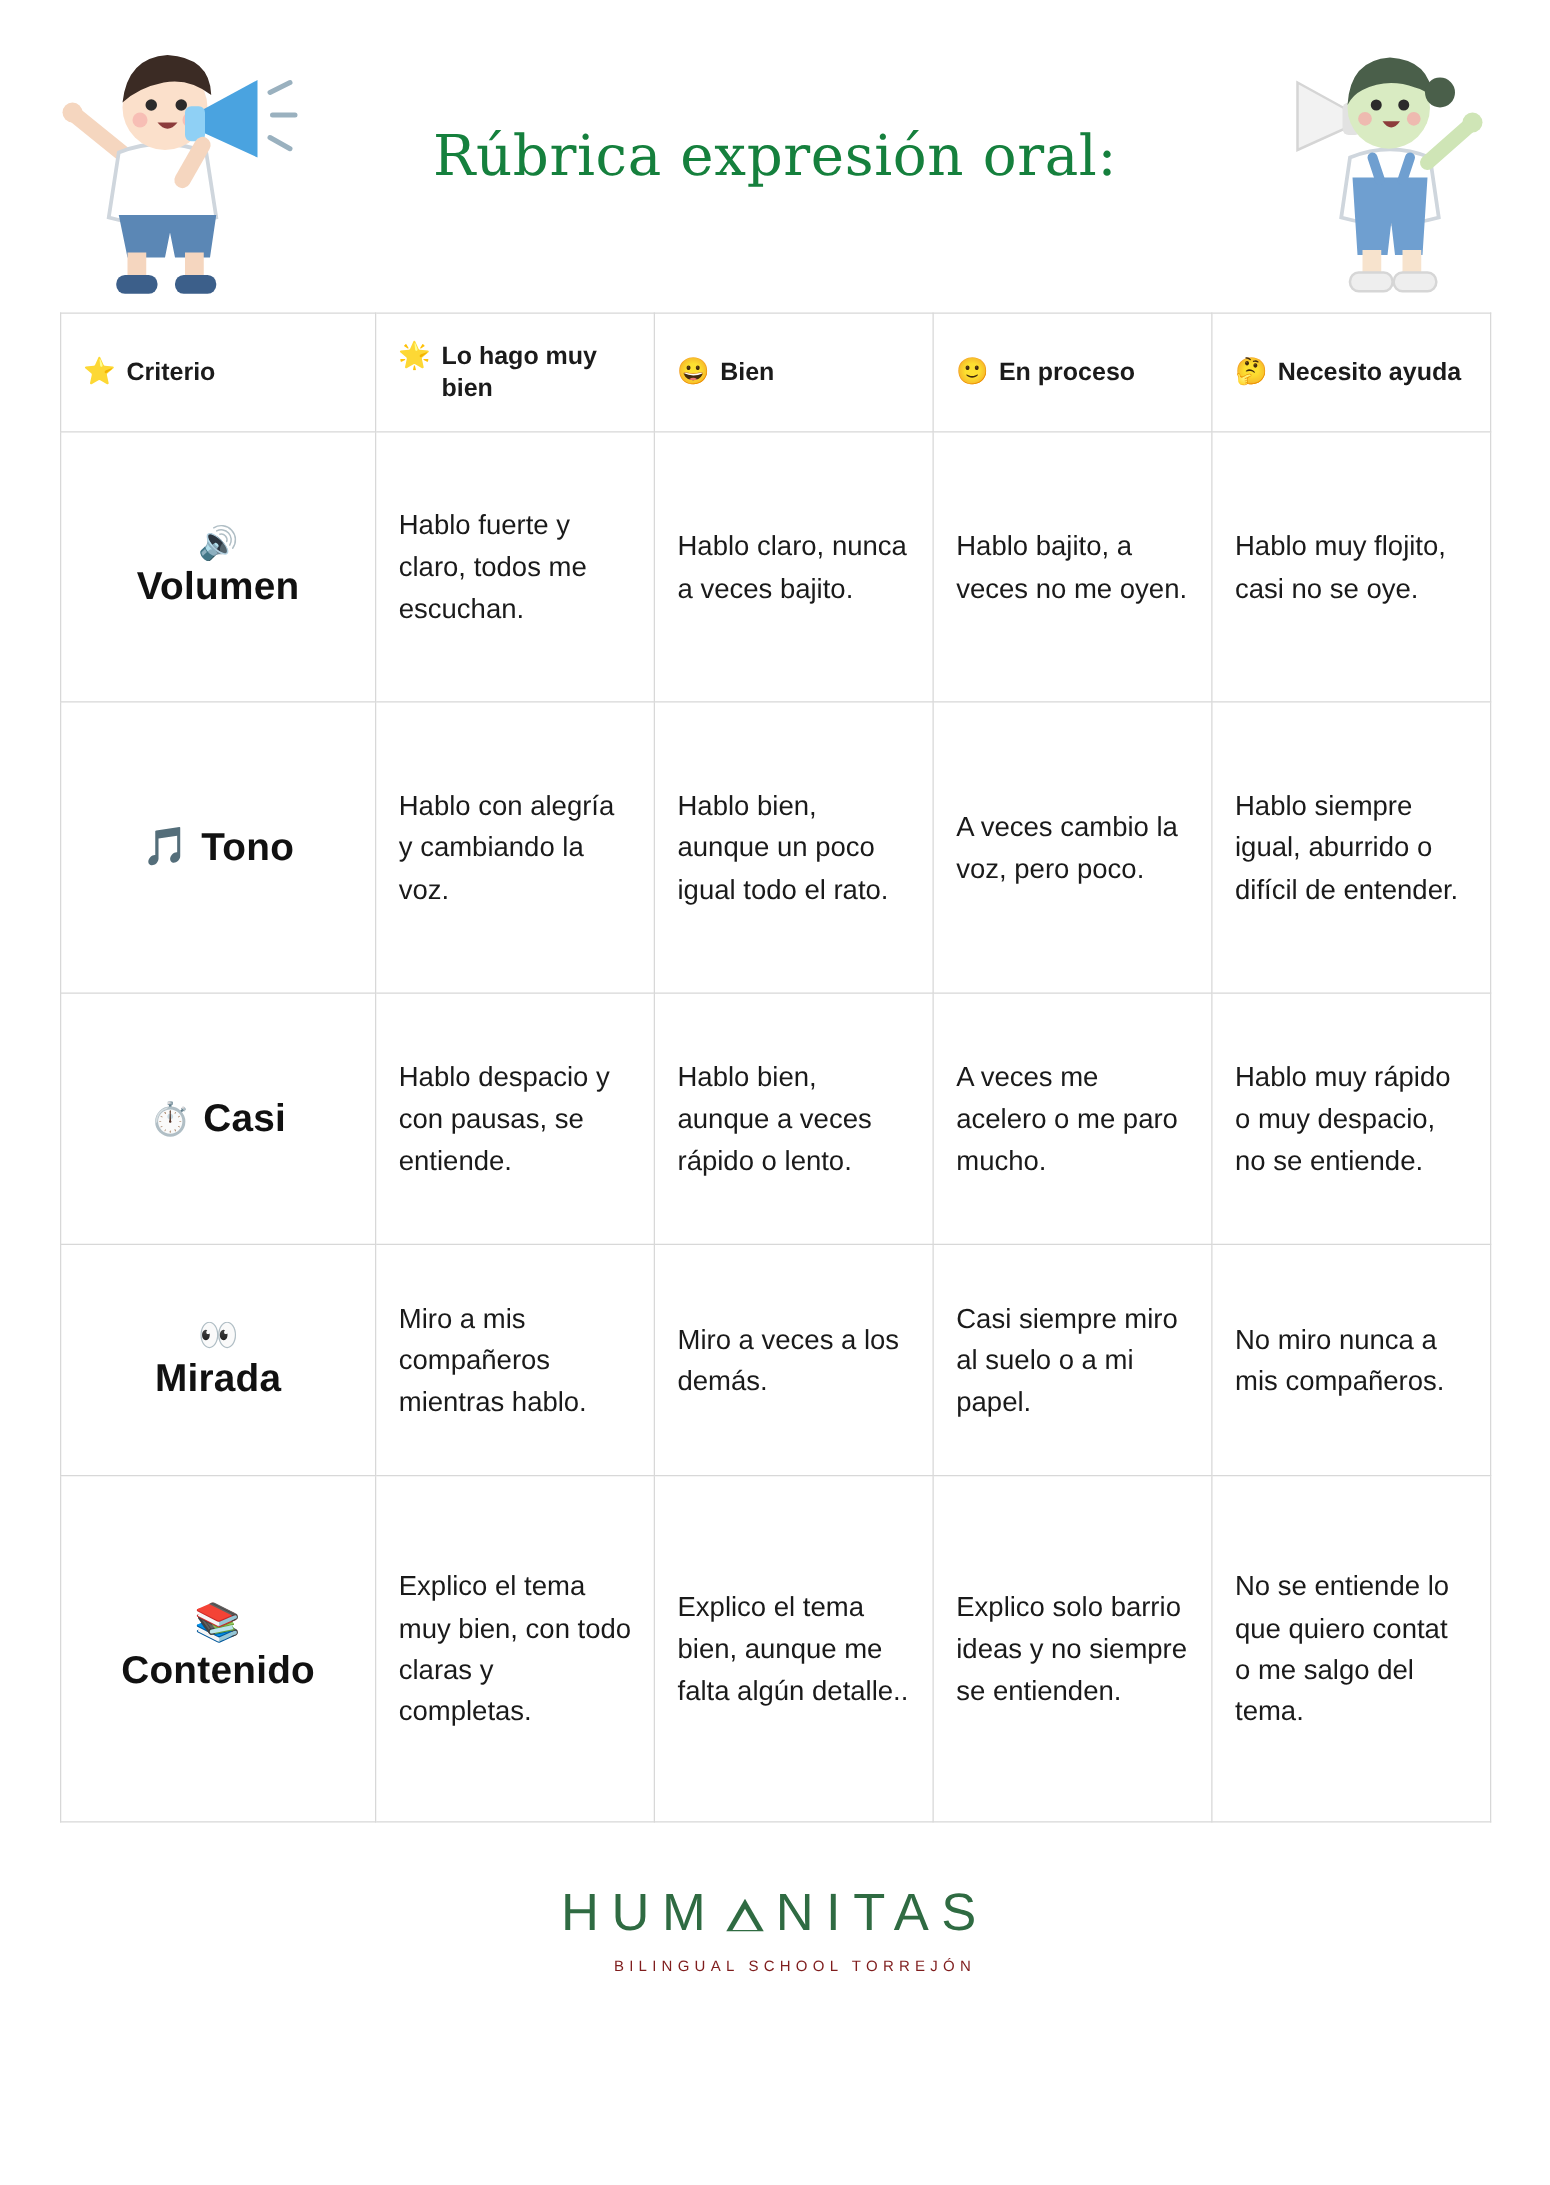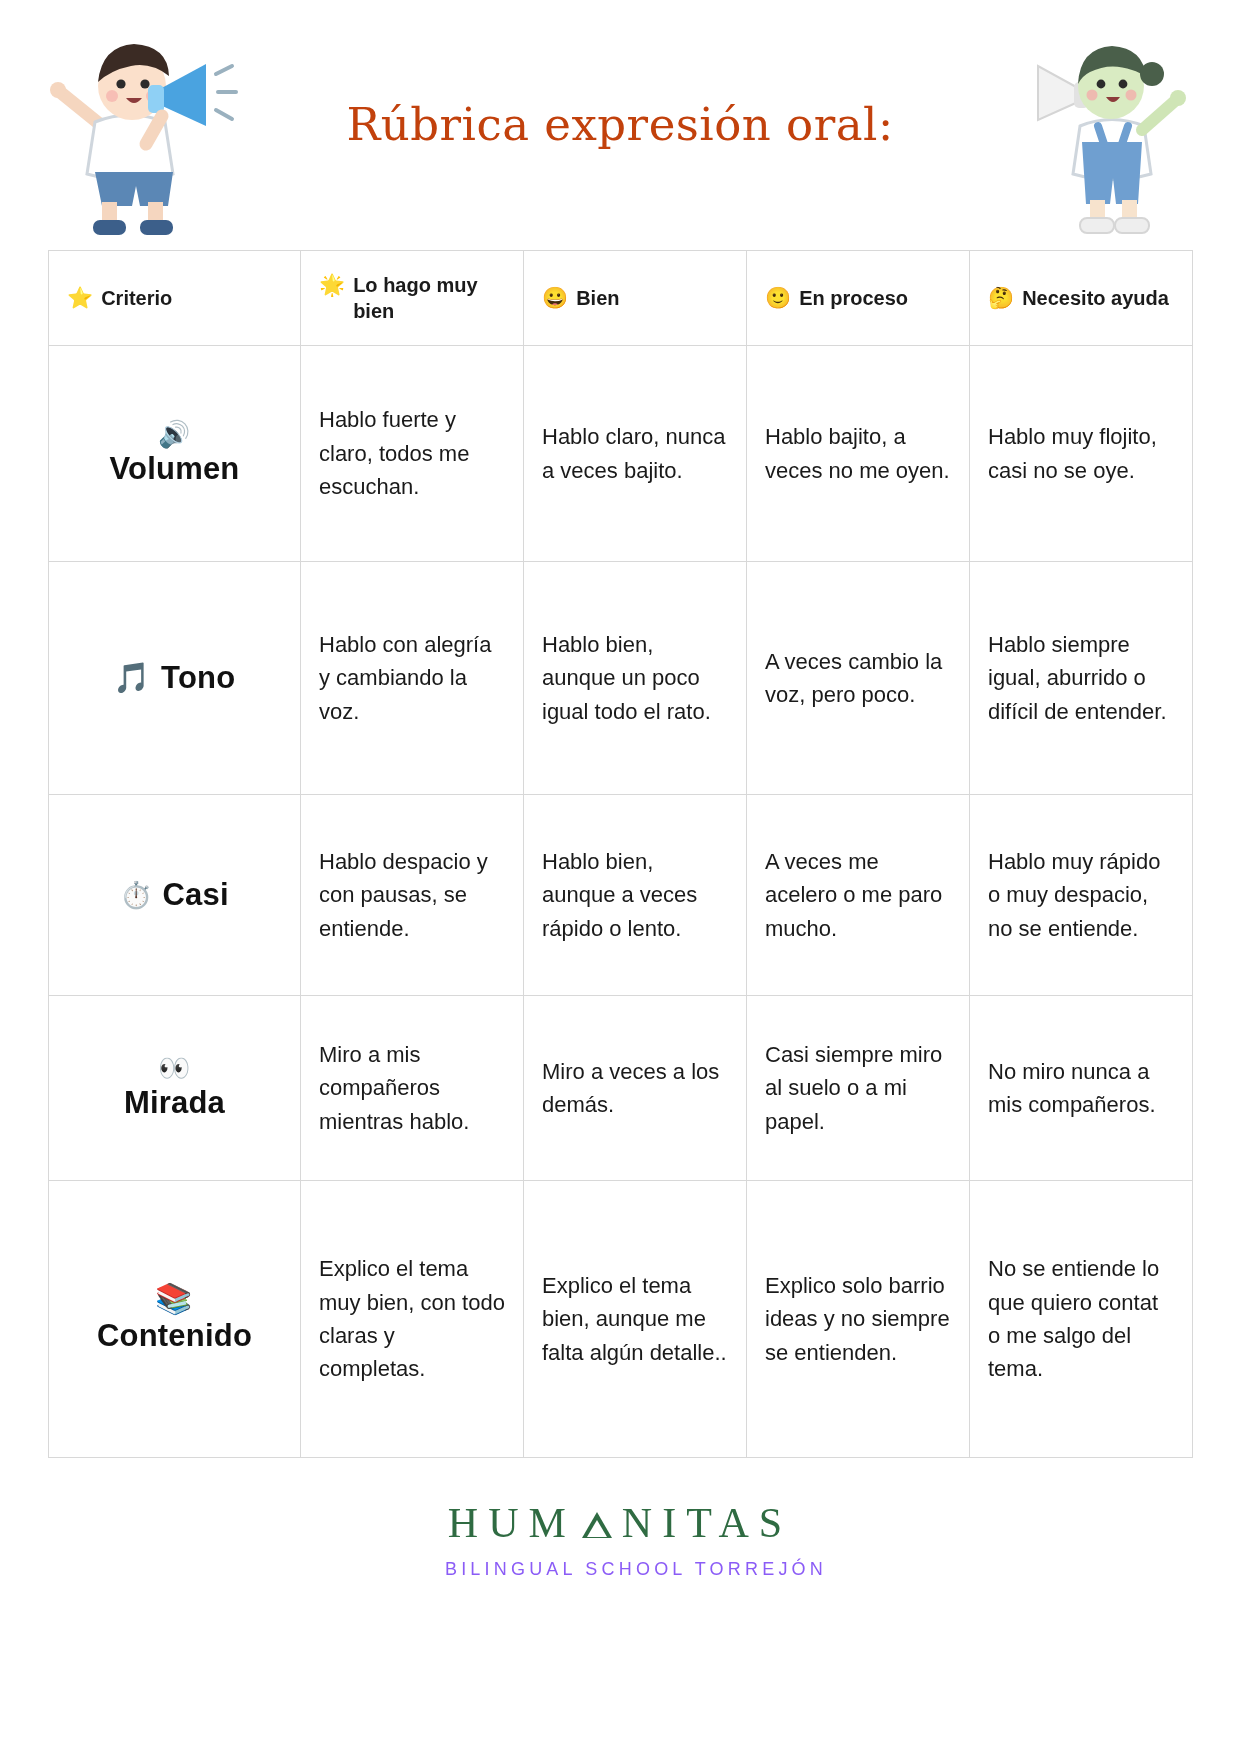--- a/index.html
+++ b/index.html
@@ -19,21 +19,21 @@
   
   .header {
     position: relative;
     height: 250px;
     display: flex;
     align-items: center;
     justify-content: center;
   }
   .title-block {
     text-align: center;
-    color: #c2410c;
+    color: #15803d;
     font-family: "DejaVu Serif", "Liberation Serif", serif;
     font-weight: 400;
     line-height: 1.28;
     letter-spacing: 0.5px;
   }
   .title-line {
     font-size: 45px;
     white-space: nowrap;
   }
 
@@ -119,21 +119,21 @@
   
   .footer {
     position: absolute;
     left: 0;
     right: 0;
     bottom: 168px;
     text-align: center;
     color: #2f6b42;
   }
   .brand {
-    font-family: Liberation Serif, serif;
+    font-family: Liberation Sans, sans-serif;
     font-size: 42px;
     letter-spacing: 10px;
     display: flex;
     align-items: center;
     justify-content: center;
     gap: 4px;
   }
   .brand .tri {
     display: inline-block;
     width: 0; height: 0;
@@ -148,24 +148,24 @@
     content: "";
     position: absolute;
     left: -10px; top: 8px;
     width: 0; height: 0;
     border-left: 10px solid transparent;
     border-right: 10px solid transparent;
     border-bottom: 17px solid #ffffff;
   }
   .brand-sub {
     margin-top: 12px;
-    font-size: 18px;
+    font-size: 12px;
     letter-spacing: 4.2px;
     font-family: "Liberation Sans", sans-serif;
-    color: #8b5cf6;
+    color: #7f1d1d;
     margin-left: 32px;
   }
 </style>
 </head>
 <body>
 
 <div class="header">
 
   <div class="mascot left">
     <svg width="210" height="215" viewBox="0 0 210 215" aria-hidden="true">

